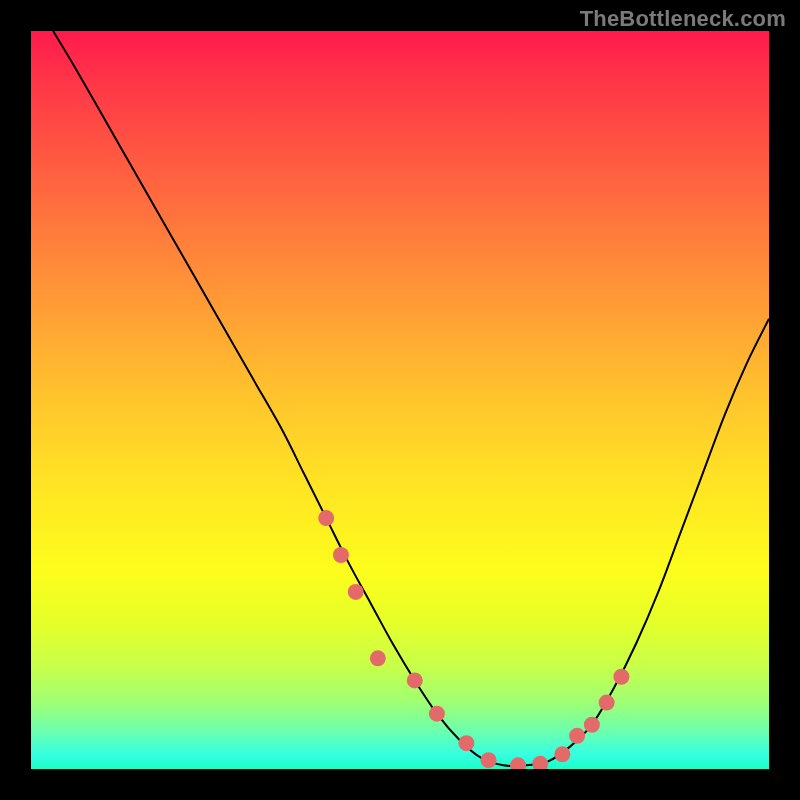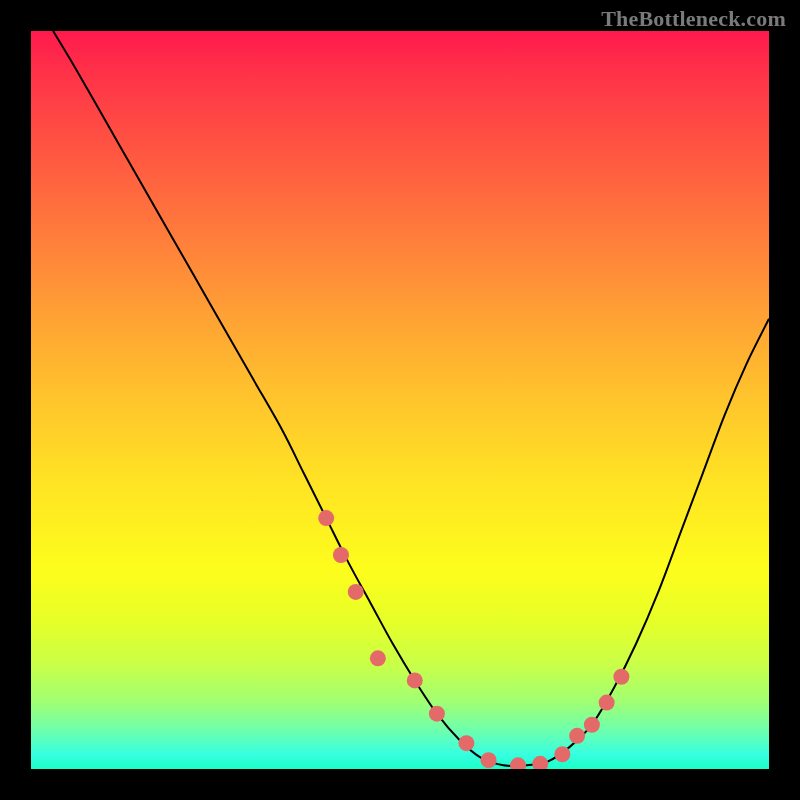--- a/index.html
+++ b/index.html
@@ -45,21 +45,21 @@
     position: absolute;
     left: 0;
     top: 0;
     width: 738px;
     height: 738px;
   }
   .attribution {
     position: absolute;
     top: 6px;
     right: 14px;
-    font-family: Liberation Serif, serif;
+    font-family: Liberation Sans, sans-serif;
     font-size: 22px;
     font-weight: 600;
     color: #7a7a7a;
     letter-spacing: 0.2px;
   }
   .curve {
     fill: none;
     stroke: #000;
     stroke-width: 2;
   }

